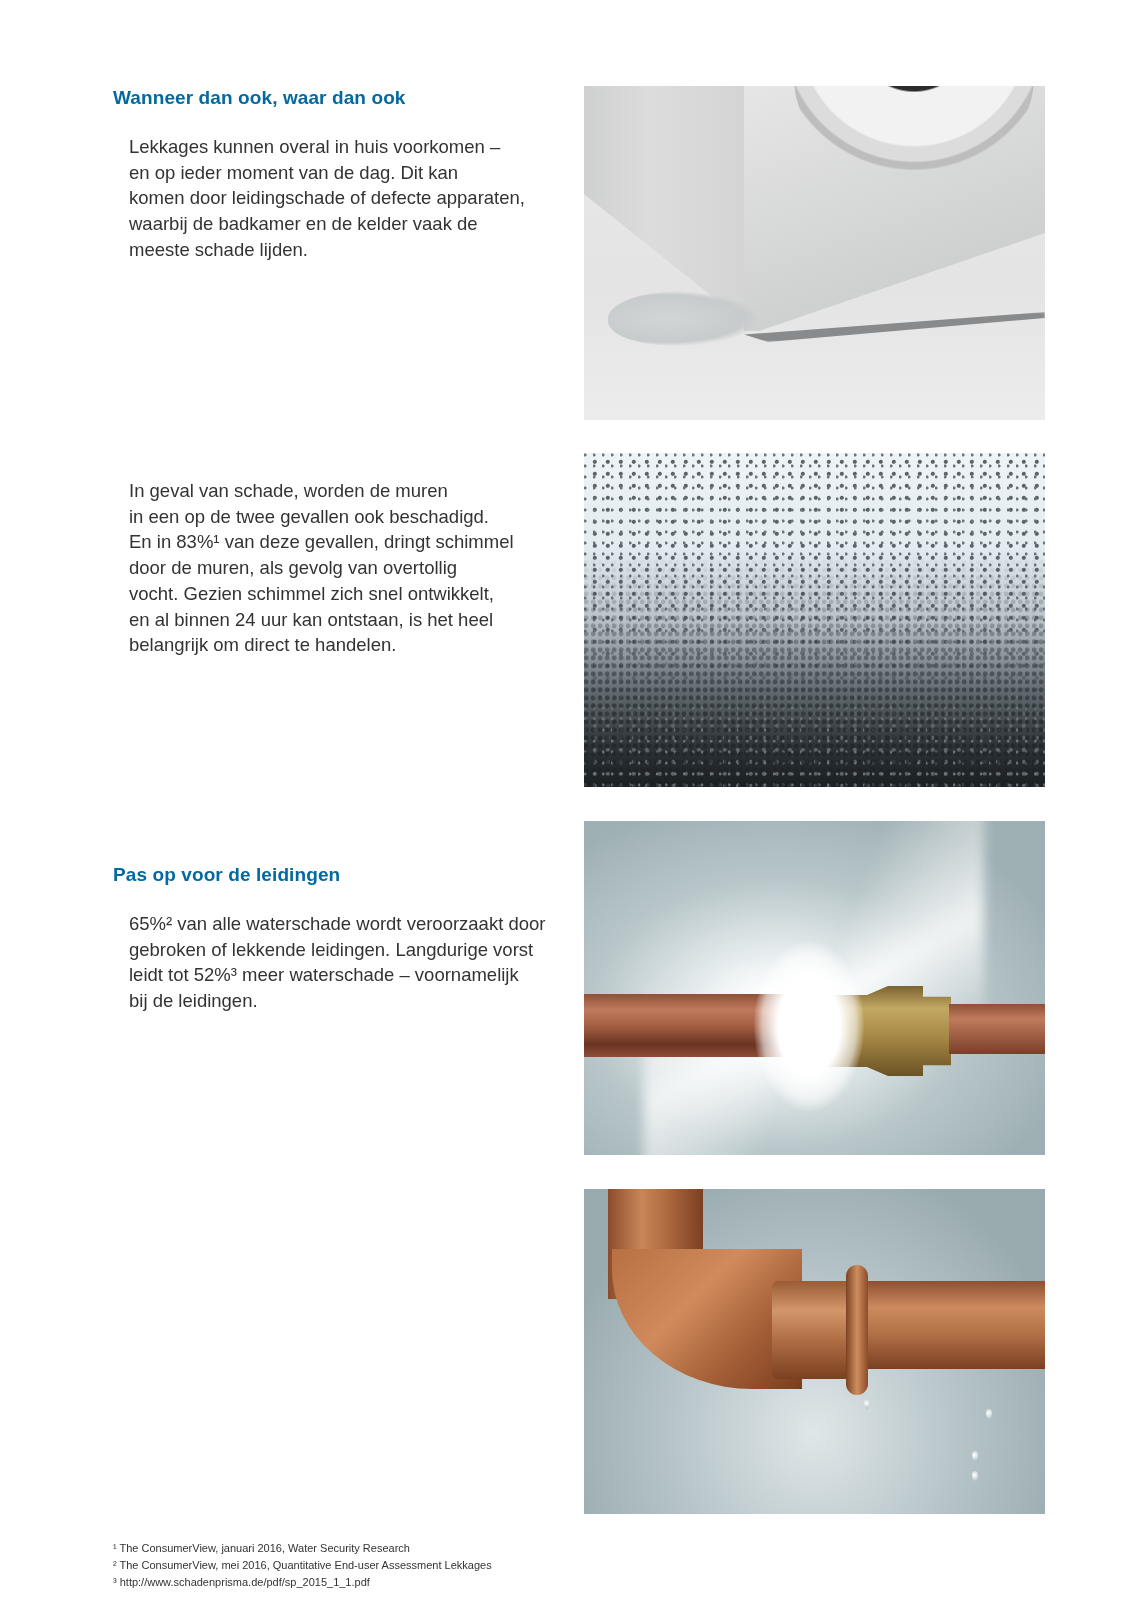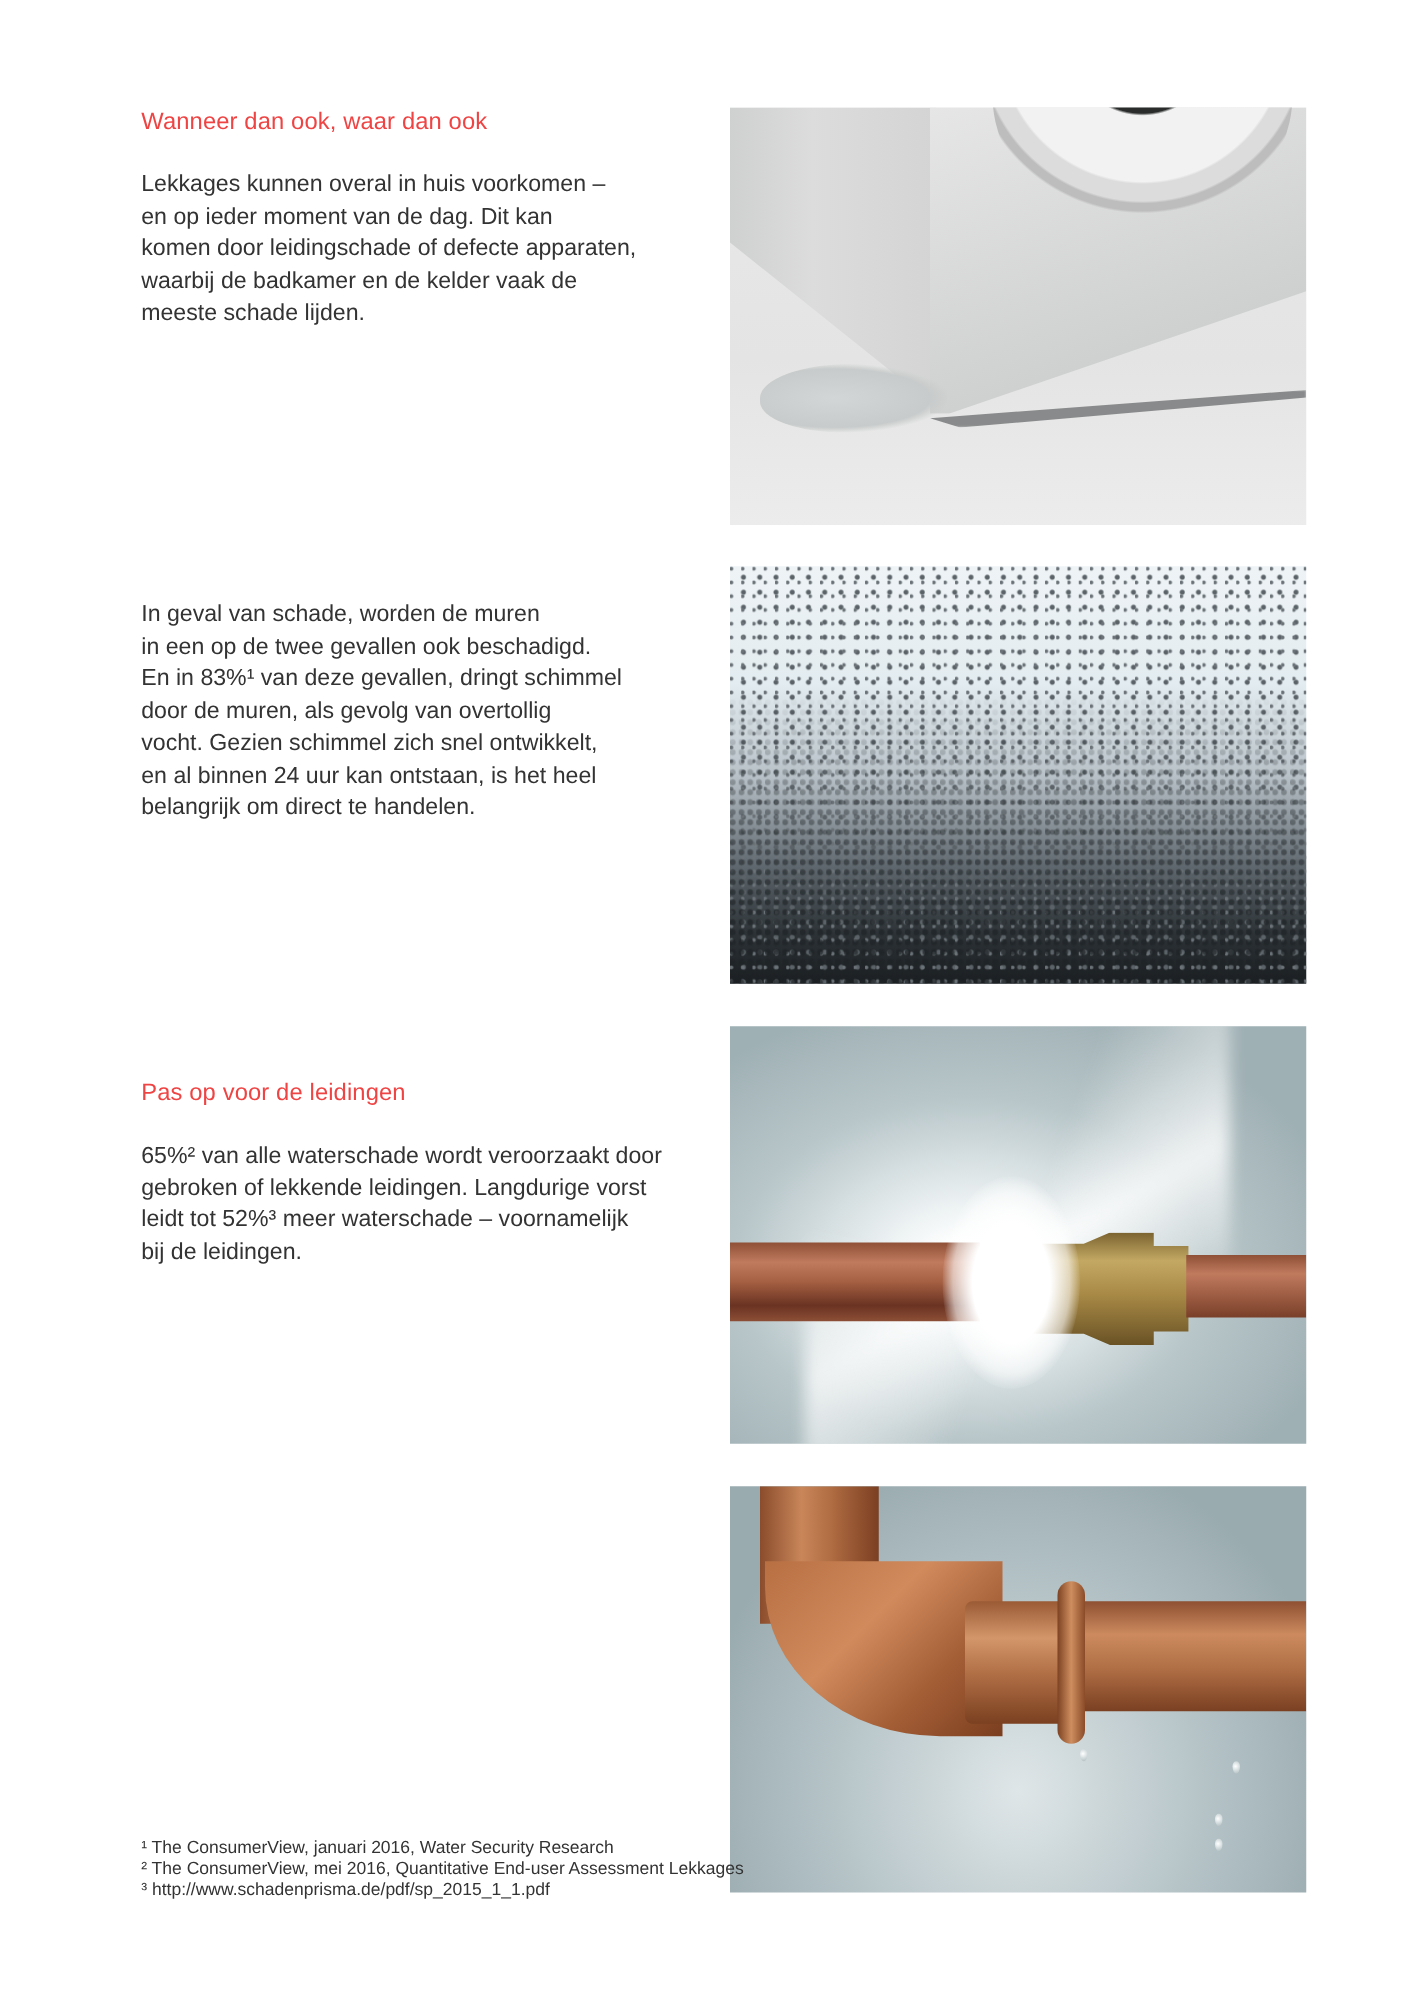--- a/index.html
+++ b/index.html
@@ -1,22 +1,22 @@
 <!DOCTYPE html>
 <html><head>
 <meta charset="utf-8">
 <style>
   html, body { margin:0; padding:0; background:#ffffff; }
   body { width:1132px; height:1600px; position:relative; overflow:hidden;
          font-family:"Liberation Sans", "DejaVu Sans", sans-serif; color:#2a2a2a; }
   .section { position:absolute; left:113px; width:440px; }
-  .section h2 { margin:0; font-size:19px; font-weight:normal; color:#ef4444; line-height:24px; letter-spacing:0.1px; }
-  .section p { margin:24px 0 0 0; font-size:18.5px; line-height:25.7px; color:#333; font-weight:normal; white-space:pre-line; }
+  .section h2 { margin:0; font-size:19px; font-weight:bold; color:#0369a1; line-height:24px; letter-spacing:0.1px; }
+  .section p { margin:24px 0 0 16px; font-size:18.5px; line-height:25.7px; color:#333; font-weight:normal; white-space:pre-line; }
   .photo { position:absolute; left:584px; width:461px; height:334px; overflow:hidden; }
-  .footnotes { position:absolute; left:113px; top:1469px; font-size:14px; line-height:17px; color:#333; }
+  .footnotes { position:absolute; left:113px; top:1540px; font-size:11px; line-height:17px; color:#333; }
   .footnotes div { white-space:nowrap; }
 
   
   .p1 { top:86px; background:linear-gradient(180deg,#e9e9e9 0%,#e4e4e4 60%,#ececec 100%); }
   .p1 .side { position:absolute; left:0; top:0; width:165px; height:240px;
      background:linear-gradient(90deg,#cfd0d0,#dcdcdc 40%,#d4d4d4);
      clip-path:polygon(0 0,100% 0,100% 100%,0 45%); }
   .p1 .front { position:absolute; left:160px; top:0; width:301px; height:245px;
      background:linear-gradient(160deg,#e6e6e6,#d2d3d3 60%,#c6c7c7);
      clip-path:polygon(0 0,100% 0,100% 60%,5% 100%,0 100%); }

